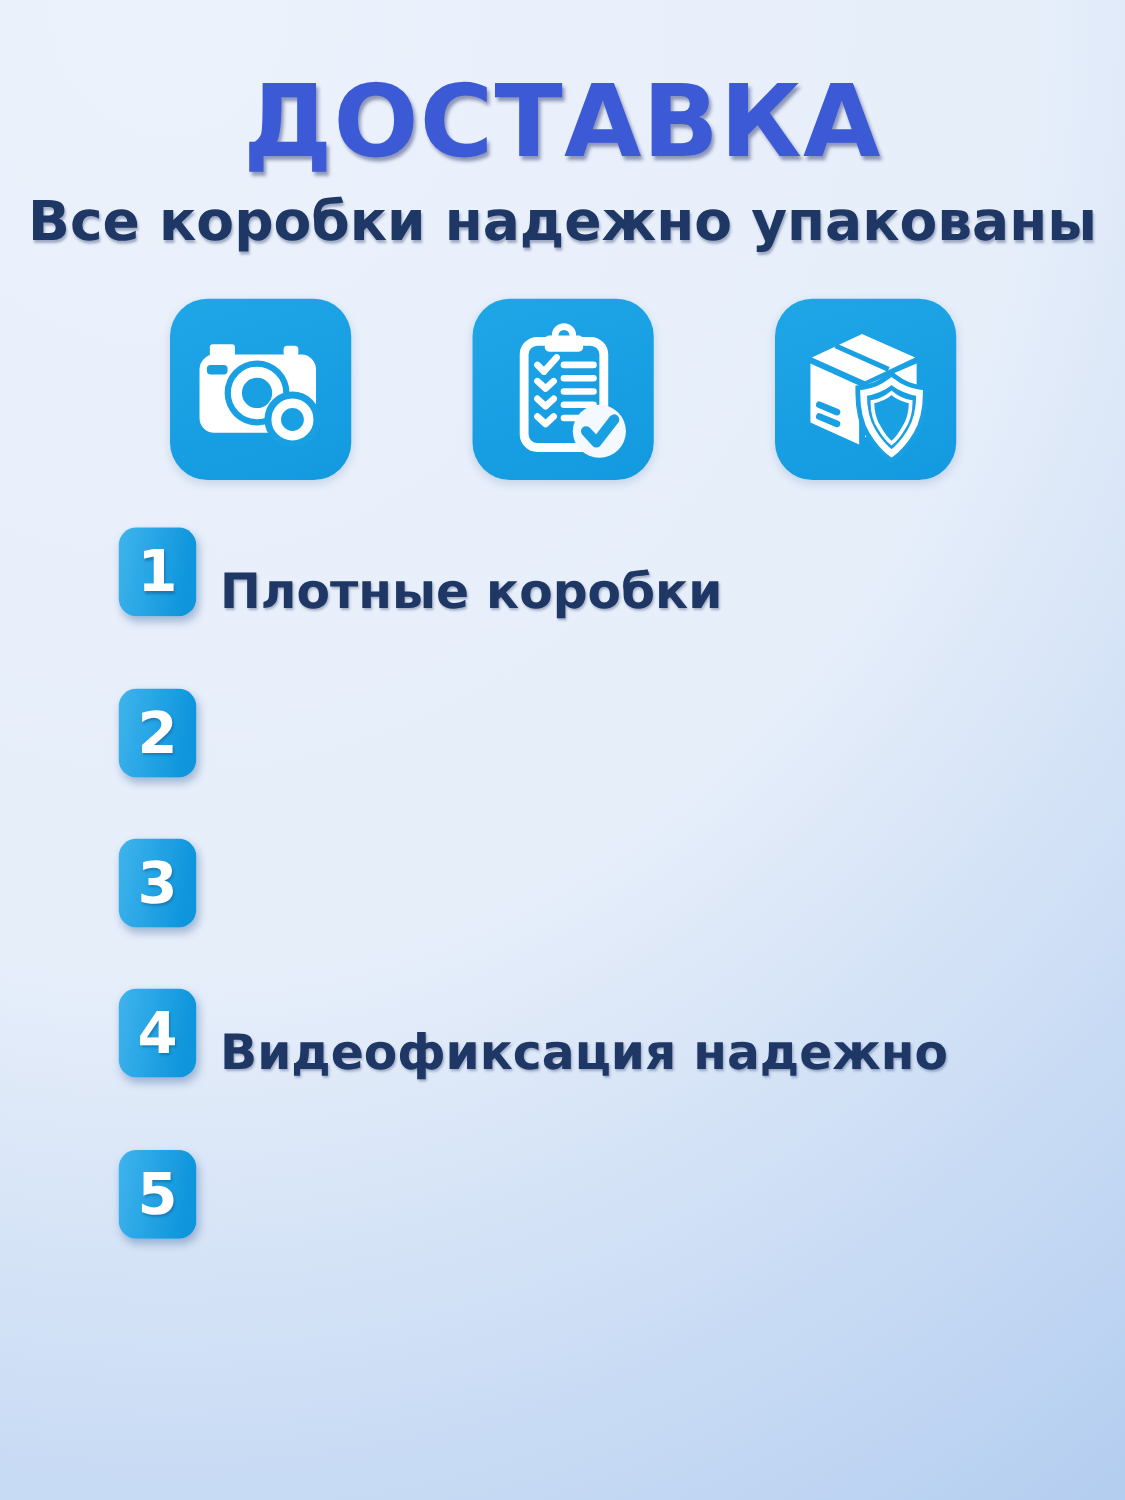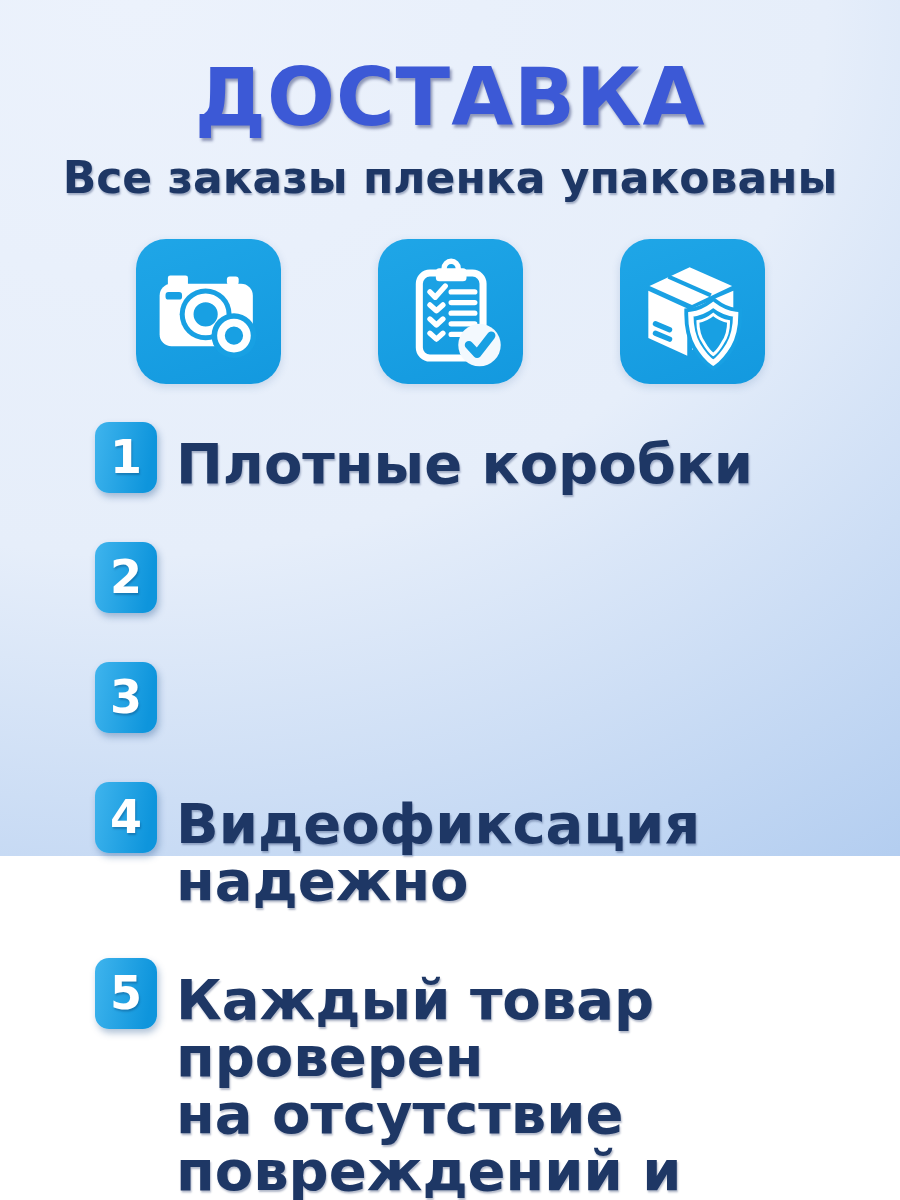--- a/index.html
+++ b/index.html
@@ -2,21 +2,21 @@
 <html><head>
 <meta charset="utf-8">
 <style>
   * { margin: 0; padding: 0; box-sizing: border-box; }
   html, body { width: 900px; height: 1200px; }
   body {
     font-family: "DejaVu Sans", "Liberation Sans", sans-serif;
     overflow: hidden;
   }
   .canvas {
-    width: 900px; height: 856px;
+    width: 900px; height: 1200px;
     background: radial-gradient(160% 135% at 15% 0%, #ECF2FC 0%, #E6EEFA 48%, #A9C7EE 100%);
     position: relative;
   }
   .title {
     padding-top: 56px;
     text-align: center;
     font-size: 80px;
     font-weight: bold;
     letter-spacing: 1px;
     color: #3C59D6;
@@ -66,37 +66,37 @@
     color: #FFFFFF;
     font-size: 46px;
     font-weight: bold;
     line-height: 71px;
     text-align: center;
     text-shadow: 1px 2px 2px rgba(10, 70, 120, 0.4);
     box-shadow: 2px 4px 7px rgba(30, 80, 140, 0.35);
   }
   .feature-text {
     margin-left: 19px;
-    margin-top: 13px;
-    font-size: 56px;
+    margin-top: 23px;
+    font-size: 39px;
     font-weight: bold;
     line-height: 57px;
     color: #1E3765;
     text-shadow: 1px 2px 2px rgba(23, 42, 92, 0.33);
     white-space: pre-line;
     max-width: 710px;
   }
 </style>
 </head>
 <body>
 
 <div class="canvas">
 
   <div class="title">ДОСТАВКА</div>
-  <div class="subtitle">Все заказы пленка упакованы</div>
+  <div class="subtitle">Все коробки надежно упакованы</div>
 
   <div class="icons-row">
 
     <div class="tile">
       <svg viewBox="0 0 100 100">
         <rect x="16" y="19" width="17" height="10" rx="2" fill="#FFFFFF"></rect>
         <rect x="66" y="20" width="10" height="7" rx="2.5" fill="#FFFFFF"></rect>
         <rect x="9" y="26" width="79" height="53" rx="10" fill="#FFFFFF"></rect>
         <rect x="14" y="33" width="14" height="6.5" rx="2.5" fill="#18A0E3"></rect>
         <circle cx="48" cy="52" r="22" fill="#18A0E3"></circle>
@@ -160,21 +160,17 @@
       <div class="badge">3</div>
     </div>
 
     <div class="feature-row">
       <div class="badge">4</div>
       <div class="feature-text">Видеофиксация надежно</div>
     </div>
 
     <div class="feature-row">
       <div class="badge">5</div>
-      <div class="feature-text">Каждый товар проверен
-на отсутствие
-повреждений и
-работоспособность</div>
     </div>
 
   </div>
 
 </div>
 
 </body></html>

